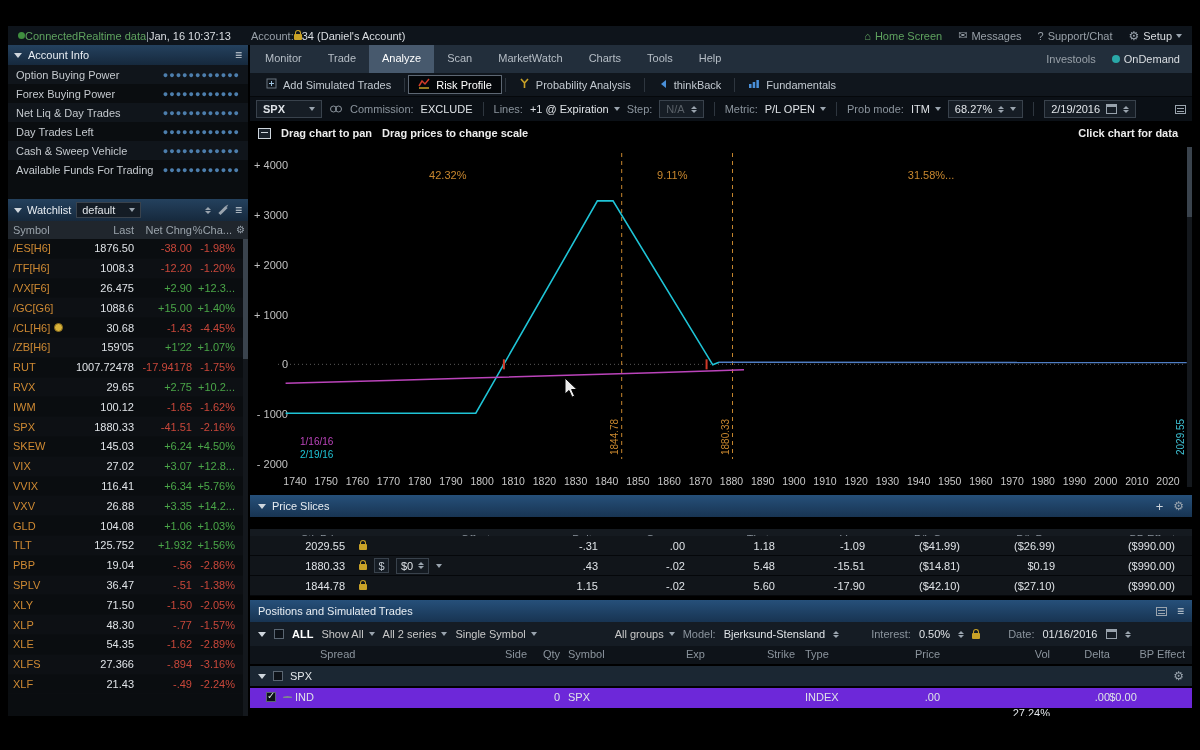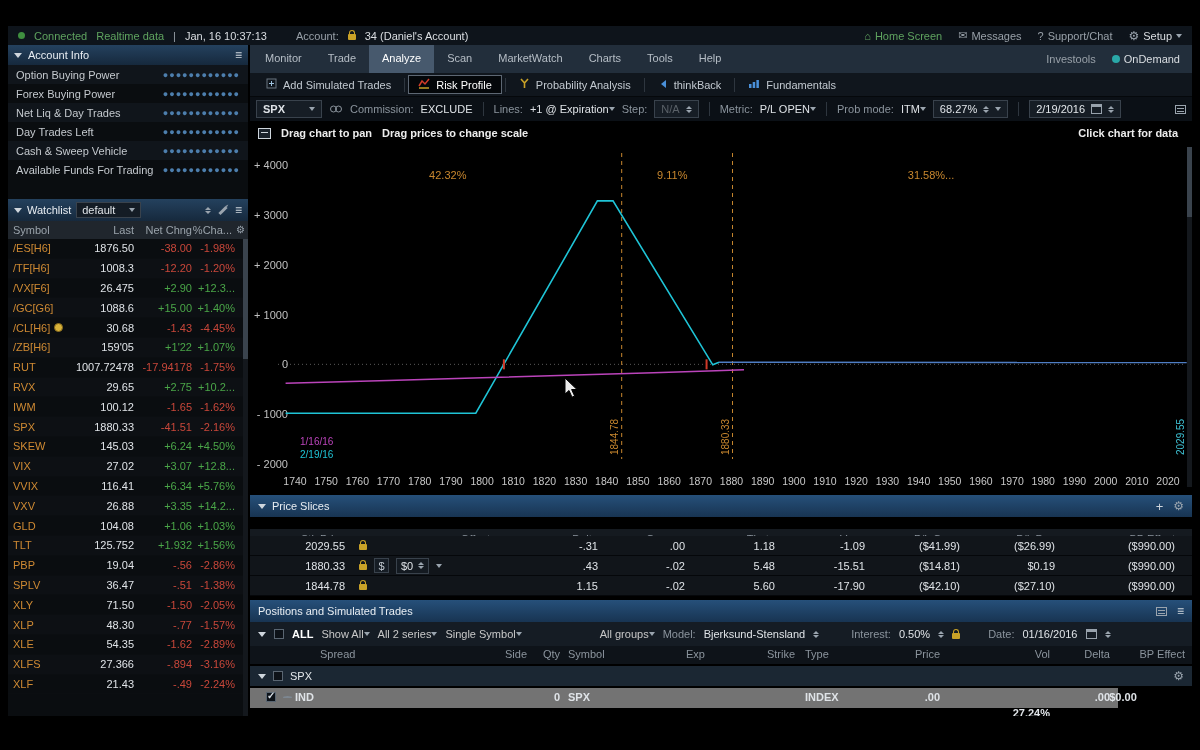--- a/index.html
+++ b/index.html
@@ -28,21 +28,21 @@
 .pencil::after { content:""; position:absolute; right:-3px; top:0; width:0; height:0; border-top:1.5px solid transparent; border-bottom:1.5px solid transparent; border-left:3px solid #9aa4ae; }
 .note-dot { width:9px; height:9px; border-radius:50%; background:#d8b23a; border:1px solid #8a6d1d; display:inline-block; margin-left:4px; }
 .vsep { width:1px; height:14px; background:#2e363f; margin:0 3px; flex:none; }
 .pos { color:#4aa648; } .neg { color:#c9473a; }
 .pos-m { color:#4aa648; } .neg-m { color:#cc4838; }
 
 
 .black-top { position:absolute; left:0; top:0; width:1200px; height:26px; background:#000; z-index:60; }
 .black-bottom { position:absolute; left:0; top:716px; width:1200px; height:34px; background:#000; z-index:60; }
 .topbar { position:absolute; left:8px; top:26px; width:1184px; height:19px; background:#0e141b;
-  display:flex; align-items:center; padding:0 10px; gap:9px; white-space:nowrap; z-index:5;}
+  display:flex; align-items:center; padding:0 10px; white-space:nowrap; z-index:5;}
 .grn { color:#5fa35f; } .wht { color:#dadee2; } .gry { color:#98a0a8; }
 .dot-grn { width:7px; height:7px; border-radius:50%; background:#3f8f3f; display:inline-block; }
 .tb-right { margin-left:auto; display:flex; gap:16px; align-items:center; }
 .tb-item { display:flex; align-items:center; gap:4px; }
 
 
 .sidebar { position:absolute; left:8px; top:45px; width:240px; height:671px; background:#0a0d10; overflow:hidden; }
 .sechdr-side { height:20px; background:linear-gradient(#24415e,#16293d); color:#e8edf2;
   display:flex; align-items:center; padding:0 6px; gap:6px; }
 .acct-rows { }
@@ -112,26 +112,26 @@
 .sl-row { height:20px; display:flex; align-items:center; background:#11151a; border-bottom:1px solid #05070a; }
 .sl-c { text-align:right; color:#dfe3e7; flex:none; }
 .sl-offset { display:flex; align-items:center; gap:7px; padding-left:14px; text-align:left; }
 .dollar-badge { color:#c2c9d0; border:1px solid #39424c; background:#161d25; width:15px; height:15px;
   display:inline-flex; align-items:center; justify-content:center; }
 .offset-box { background:#141a21; border:1px solid #39424c; height:16px; display:inline-flex; align-items:center;
   gap:5px; padding:0 4px; color:#dfe3e7; }
 
 .pos-filter { position:absolute; left:250px; top:622px; width:942px; height:24px; background:#151c24;
   display:flex; align-items:center; gap:8px; padding:2px 8px; }
-.f-item { display:flex; align-items:center; white-space:nowrap; }
+.f-item { display:flex; align-items:center; gap:5px; white-space:nowrap; }
 .pos-cols { position:absolute; left:250px; top:646px; width:942px; height:18px; background:#0e1319; }
 .pos-cols span, .pos-row span.cell { position:absolute; color:#8b949d; top:2px; }
 .pos-group { position:absolute; left:250px; top:666px; width:942px; height:20px; background:#1b2733;
   display:flex; align-items:center; gap:7px; padding:0 8px; color:#e4e8ec; }
-.pos-row { position:absolute; left:250px; top:688px; width:868px; height:20px; background:#737373;font-weight:bold; }
+.pos-row { position:absolute; left:250px; top:688px; width:942px; height:20px; background:#6d28d9; }
 .pos-row span.cell { color:#dfe3e7; top:3px; }
 .squig { position:absolute; left:33px; top:8px; width:9px; height:3px; border-top:2px solid #7d8791; border-radius:50%; }
 </style>
 </head>
 <body>
 
 <div class="topbar">
   <span class="dot-grn"></span>
   <span class="grn">Connected</span>
   <span class="grn">Realtime data</span>

